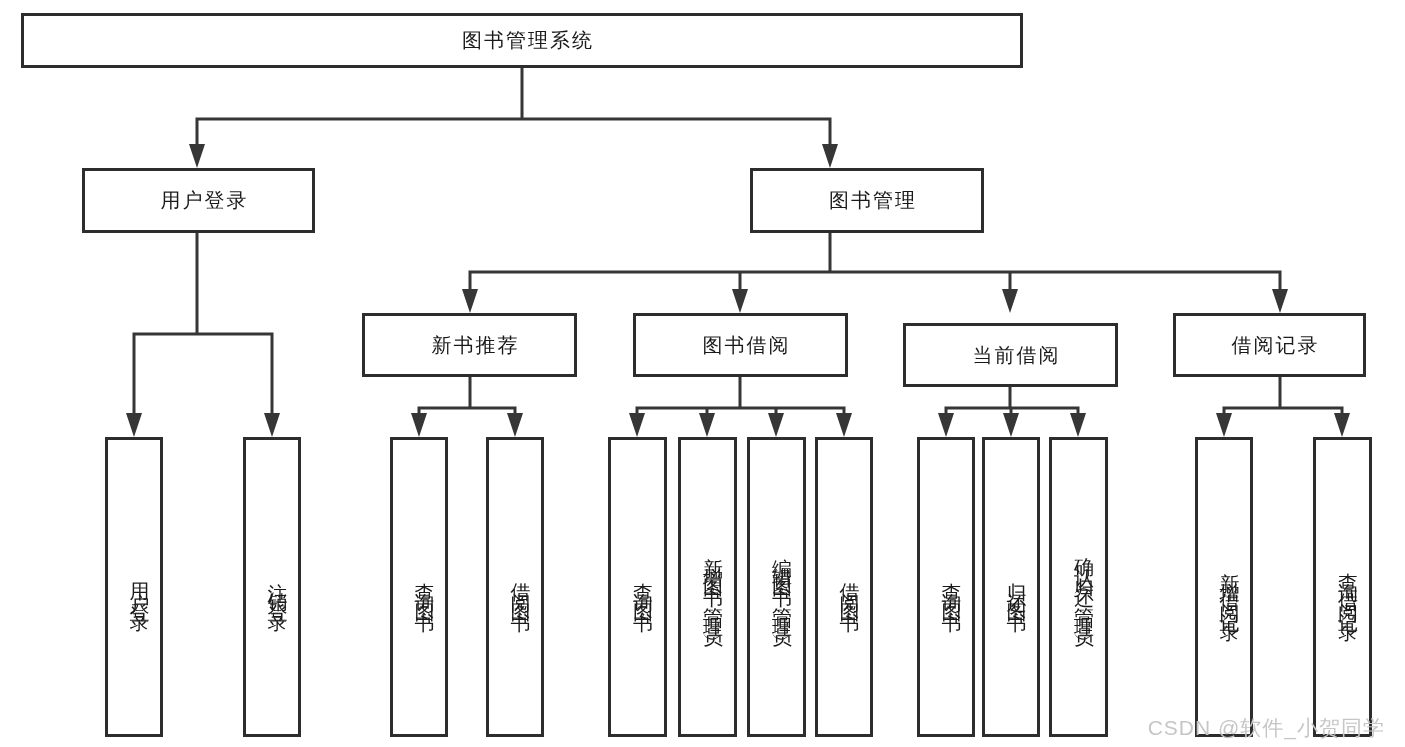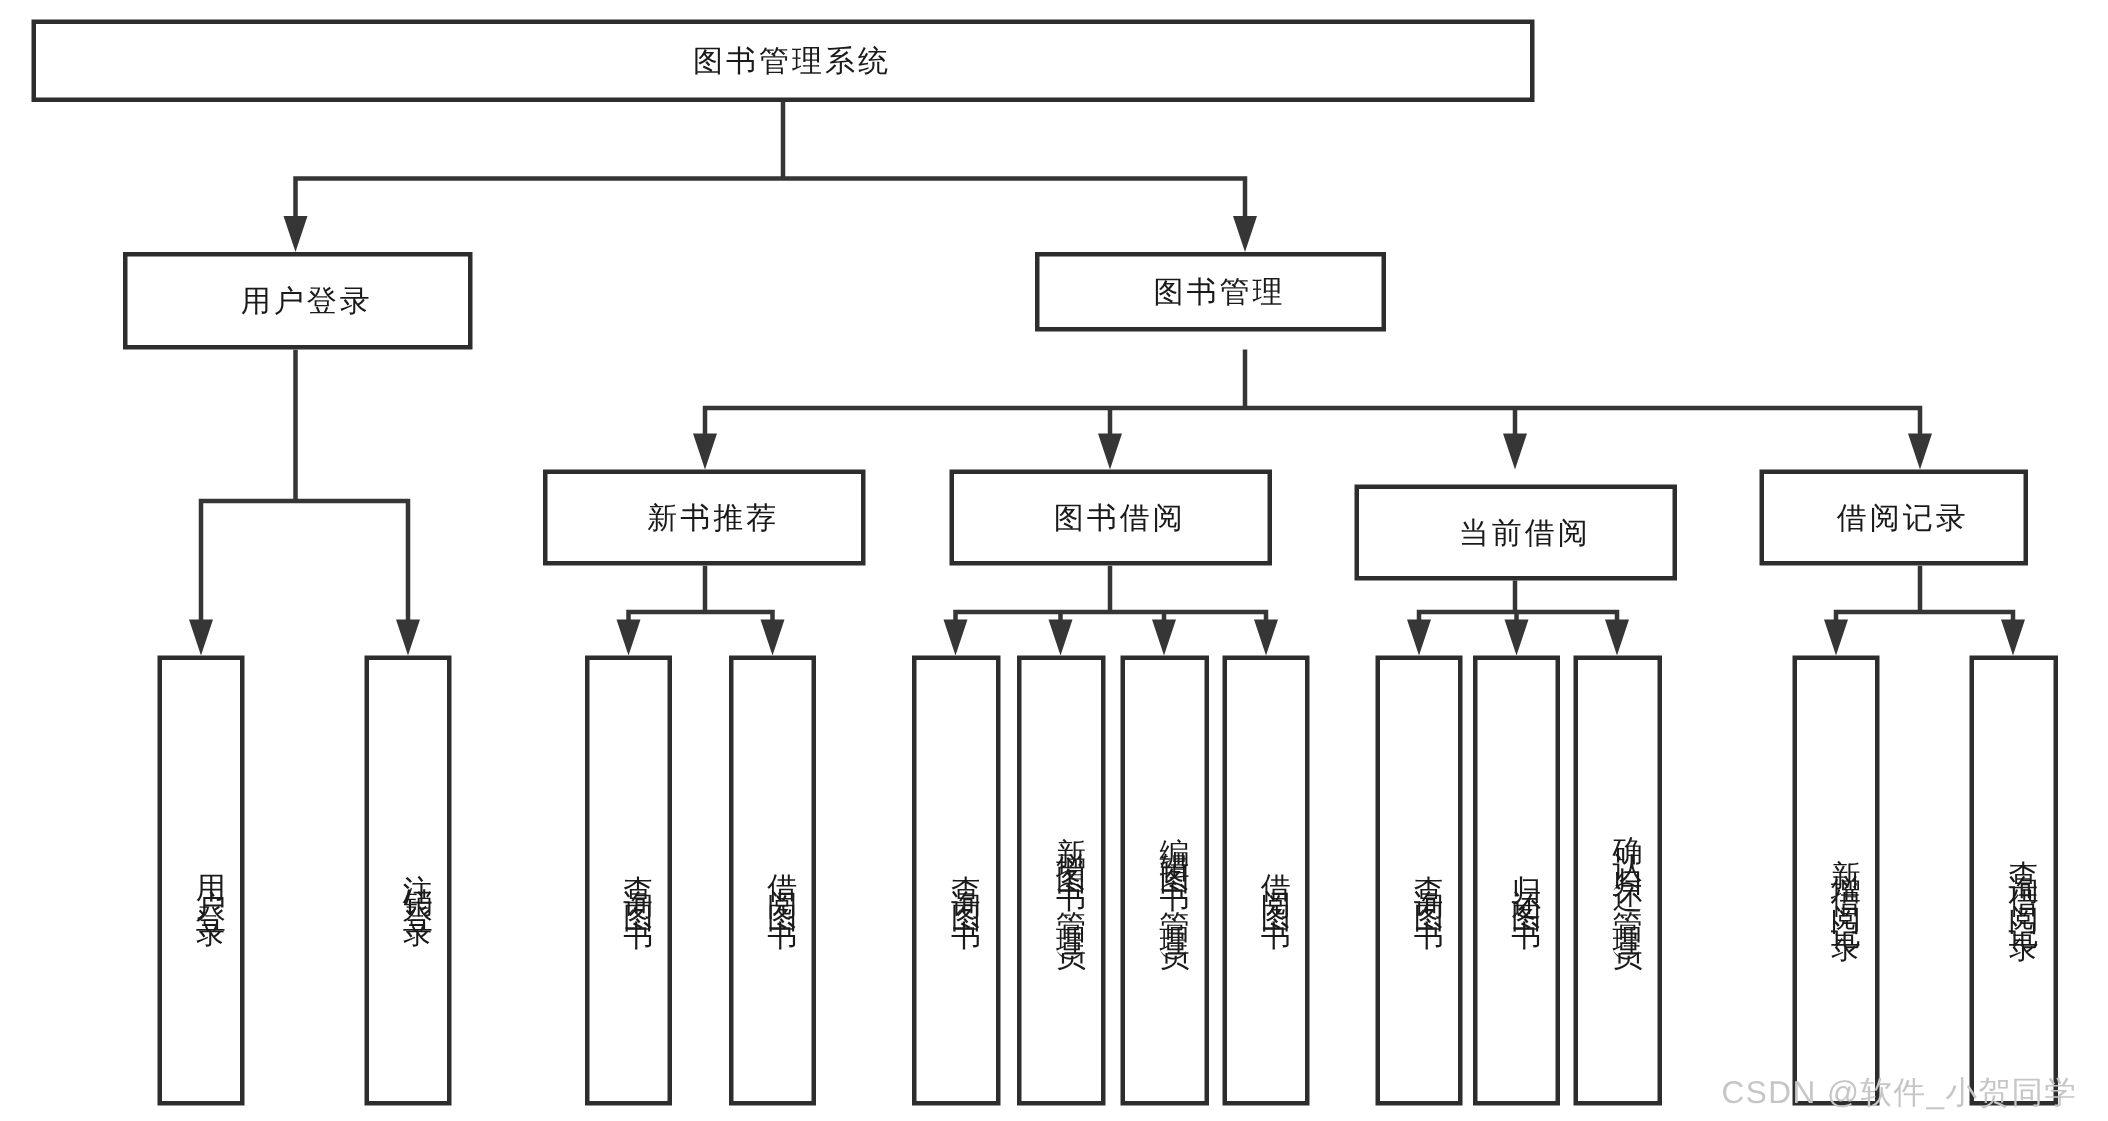--- a/index.html
+++ b/index.html
@@ -34,34 +34,34 @@
          M1224 437 L1216 413 L1232 413 Z M1342 437 L1334 413 L1350 413 Z"></path>
   </svg>
 
   <div class="box" style="left:21px;top:13px;width:1002px;height:55px">
     <span class="lbl">图书管理系统</span>
   </div>
 
   <div class="box" style="left:82px;top:168px;width:233px;height:65px">
     <span class="lbl">用户登录</span>
   </div>
-  <div class="box" style="left:690px;top:168px;width:234px;height:53px">
+  <div class="box" style="left:750px;top:168px;width:234px;height:65px">
     <span class="lbl">图书管理</span>
   </div>
 
   <div class="box" style="left:633px;top:313px;width:215px;height:64px">
     <span class="lbl">图书借阅</span>
   </div>
   <div class="box" style="left:362px;top:313px;width:215px;height:64px">
     <span class="lbl">新书推荐</span>
   </div>
   <div class="box" style="left:903px;top:323px;width:215px;height:64px">
     <span class="lbl">当前借阅</span>
   </div>
-  <div class="box" style="left:1173px;top:313px;width:179px;height:64px">
+  <div class="box" style="left:1173px;top:313px;width:193px;height:64px">
     <span class="lbl">借阅记录</span>
   </div>
 
   <div class="box leaf" style="left:105px;top:437px;width:58px;height:300px">
     <span class="lbl">用户登录</span>
   </div>
   <div class="box leaf" style="left:243px;top:437px;width:58px;height:300px">
     <span class="lbl">注销登录</span>
   </div>
 

